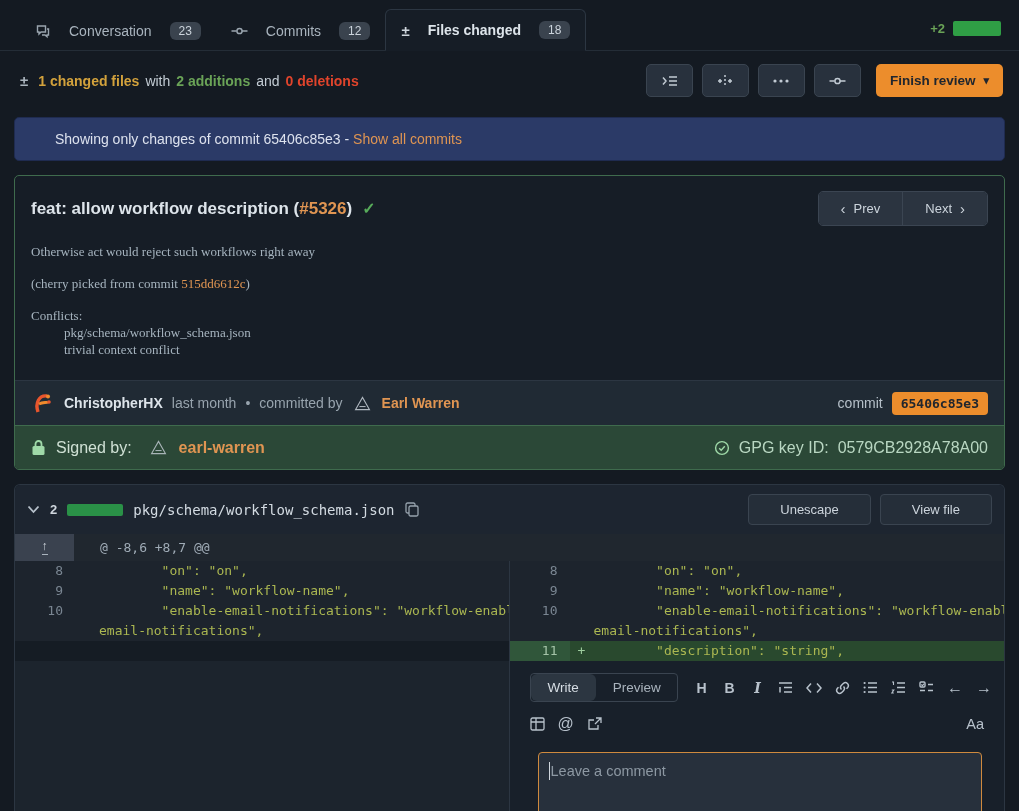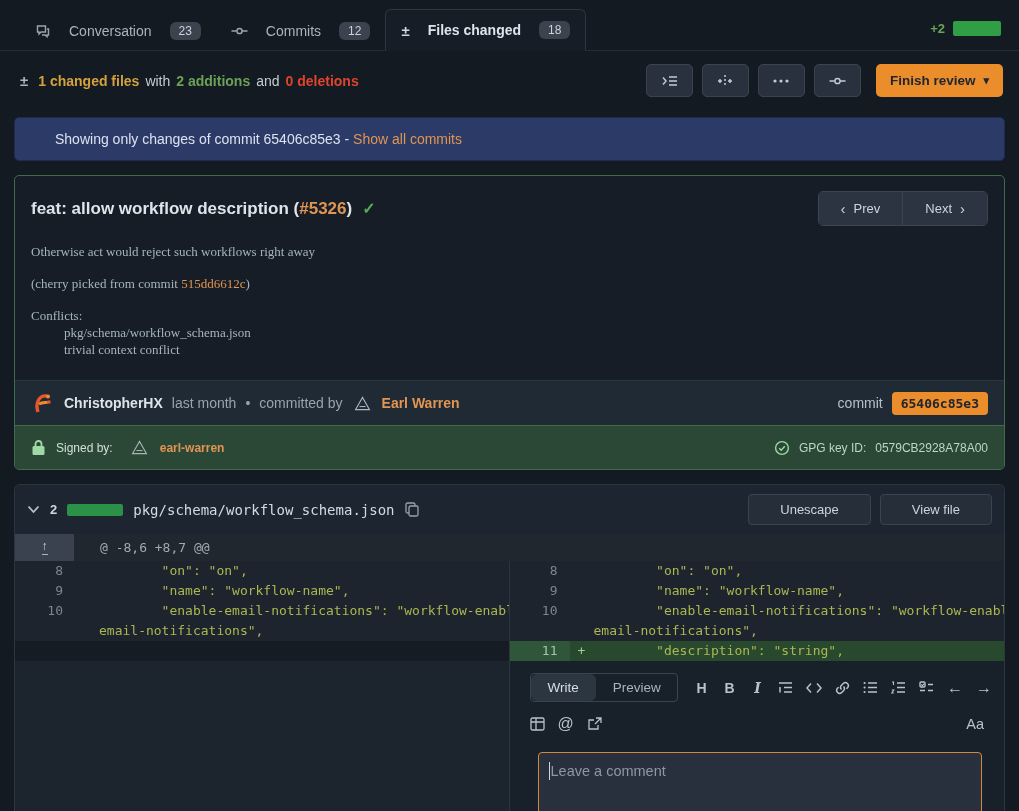--- a/index.html
+++ b/index.html
@@ -46,21 +46,21 @@
   .chev{ font-size:15px; line-height:1; }
   .cbody{ padding:6px 16px 22px; font-family:Liberation Serif, serif; font-size:13px; color:#a6b4bf; line-height:17px; }
   .cbody .para{ margin-bottom:15px; }
   .indented{ padding-left:33px; }
   .cmeta{ background:#202a34; border-top:1px solid #2c3642; padding:10px 16px; display:flex; align-items:center; gap:9px; font-size:14px; color:#98a4ae; }
   .uname{ color:#dde4ea; font-weight:bold; cursor:pointer; }
   .uname-orange{ color:#e09552; font-weight:bold; cursor:pointer; }
   .av{ width:24px; height:24px; display:inline-flex; align-items:center; justify-content:center; }
   .av.sm{ width:21px; height:21px; }
   .sha-badge{ background:#ec8d2c; color:#20262e; font-family:"DejaVu Sans Mono",monospace; font-size:13px; font-weight:bold; border-radius:4px; padding:4px 9px; cursor:pointer; }
-  .csigned{ background:#2b4837; border-top:1px solid #3f6b4d; padding:11px 16px; display:flex; align-items:center; gap:10px; font-size:12px; color:#cfe0d4; }
+  .csigned{ background:#2b4837; border-top:1px solid #3f6b4d; padding:11px 16px; display:flex; align-items:center; gap:10px; font-size:16px; color:#cfe0d4; }
   .gpg{ margin-left:auto; display:flex; align-items:center; gap:9px; color:#b9d7c2; }
 
   
   .diffbox{ margin:14px; border:1px solid #2c3642; border-bottom:none; border-radius:6px 6px 0 0; overflow:hidden; }
   .dhead{ background:#1d2530; padding:9px 12px; display:flex; align-items:center; gap:10px; }
   .dcount{ font-size:13px; font-weight:bold; color:#cfd6dd; }
   .dbar{ width:56px; height:12px; background:#2a9147; border-radius:2px; }
   .fname{ font-family:"DejaVu Sans Mono",monospace; font-size:14px; color:#d3dbe2; cursor:pointer; }
   .copyic{ color:#97a3ad; display:inline-flex; cursor:pointer; }
   .dhbtns{ margin-left:auto; display:flex; gap:9px; }

